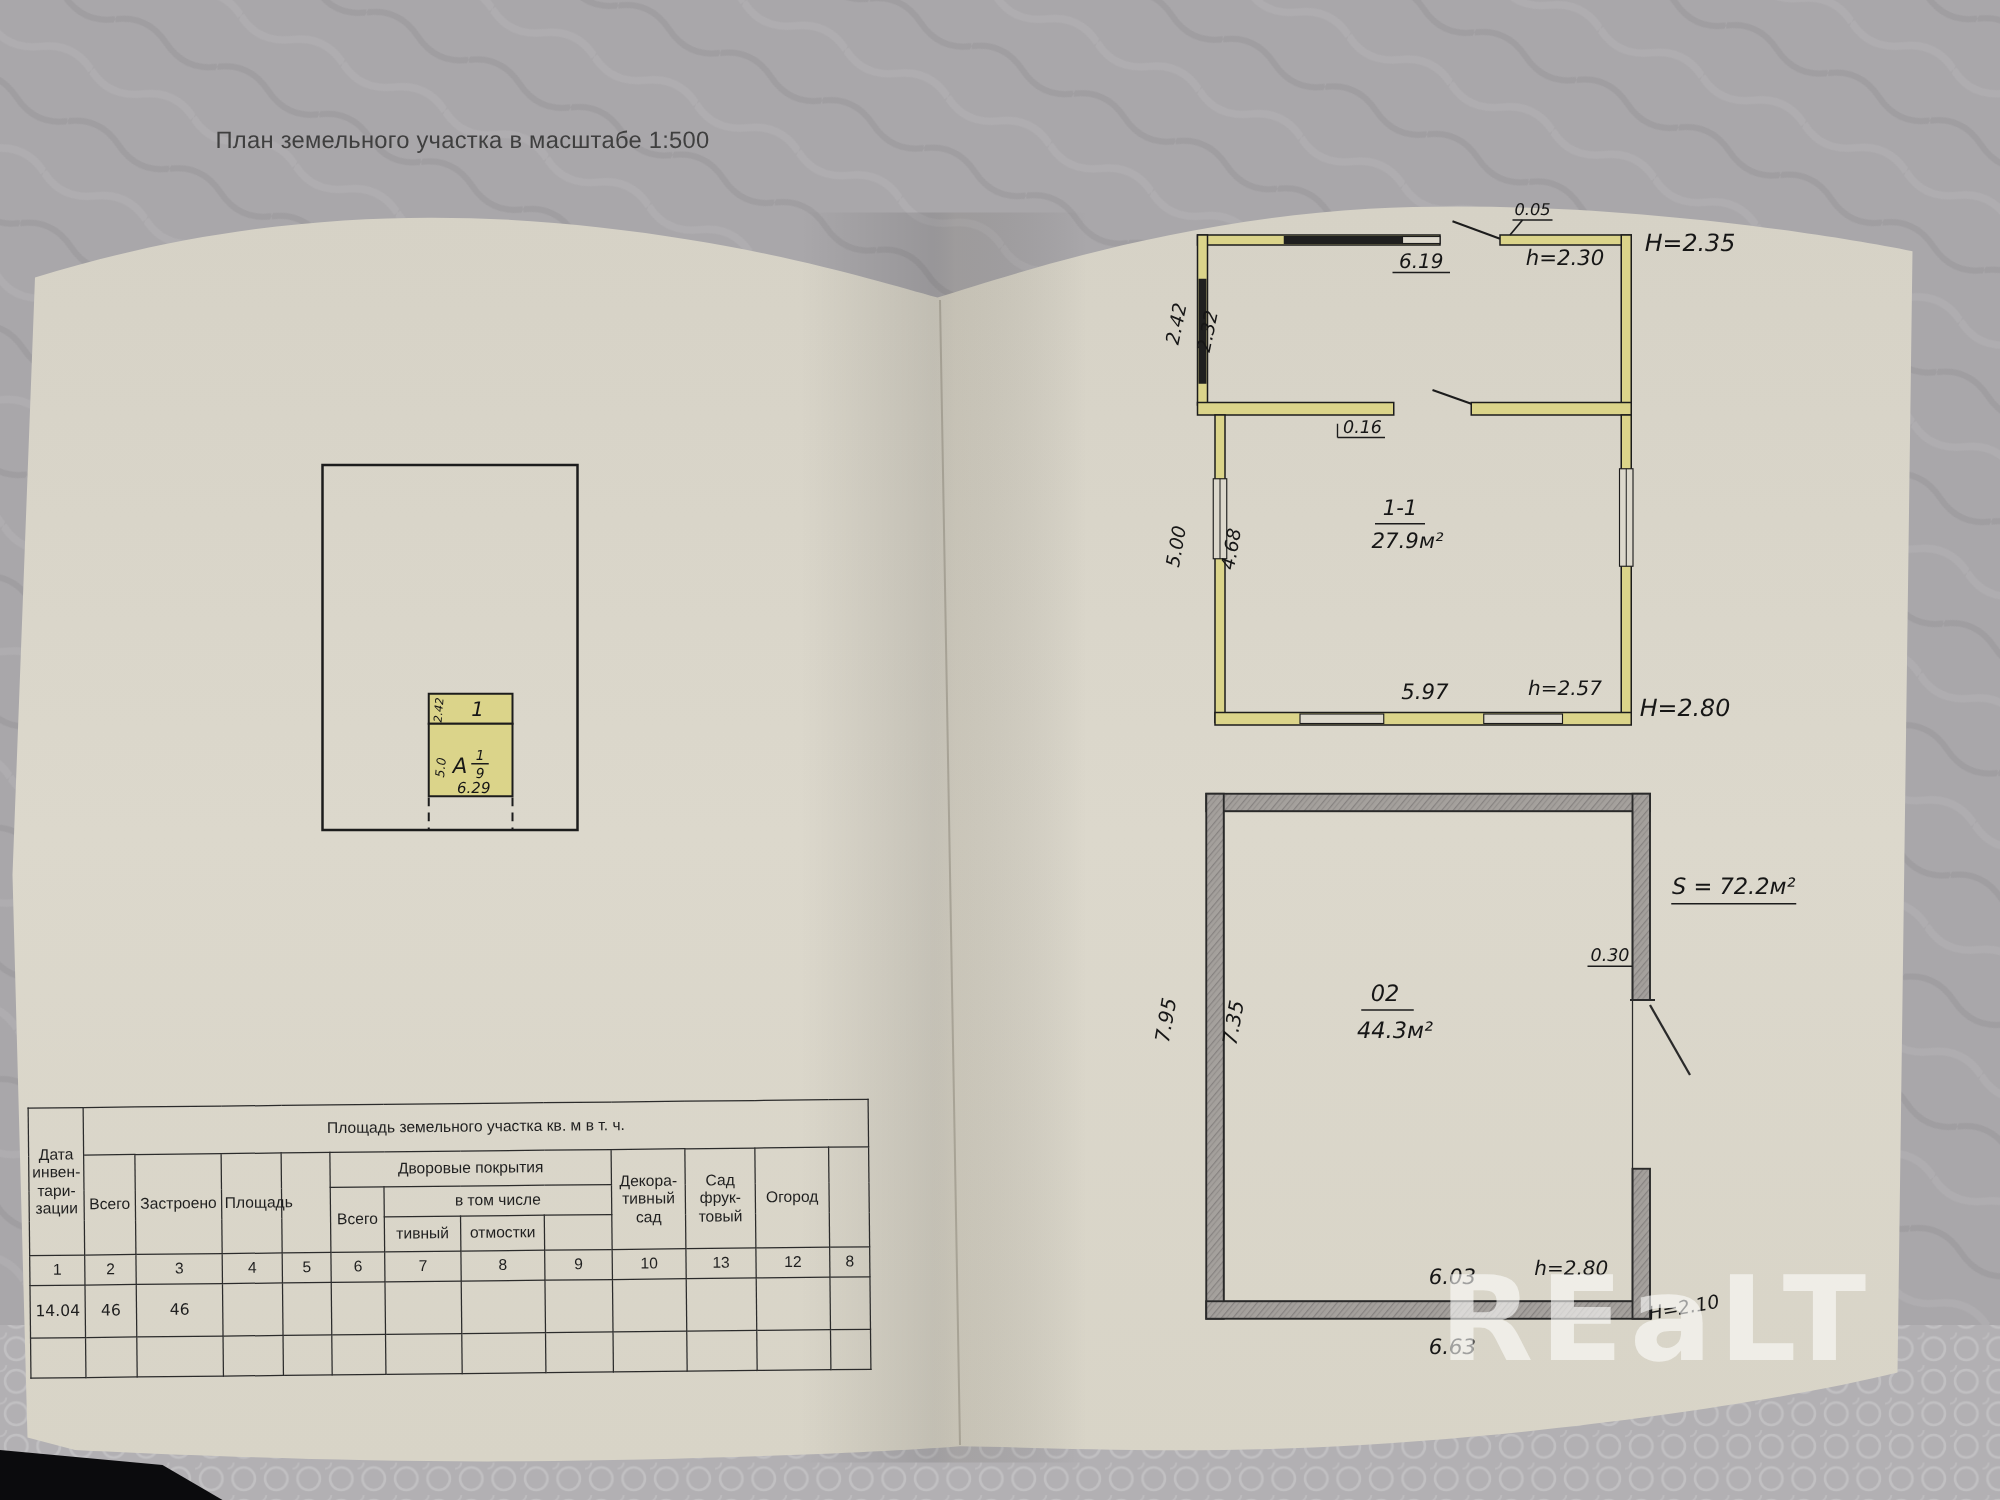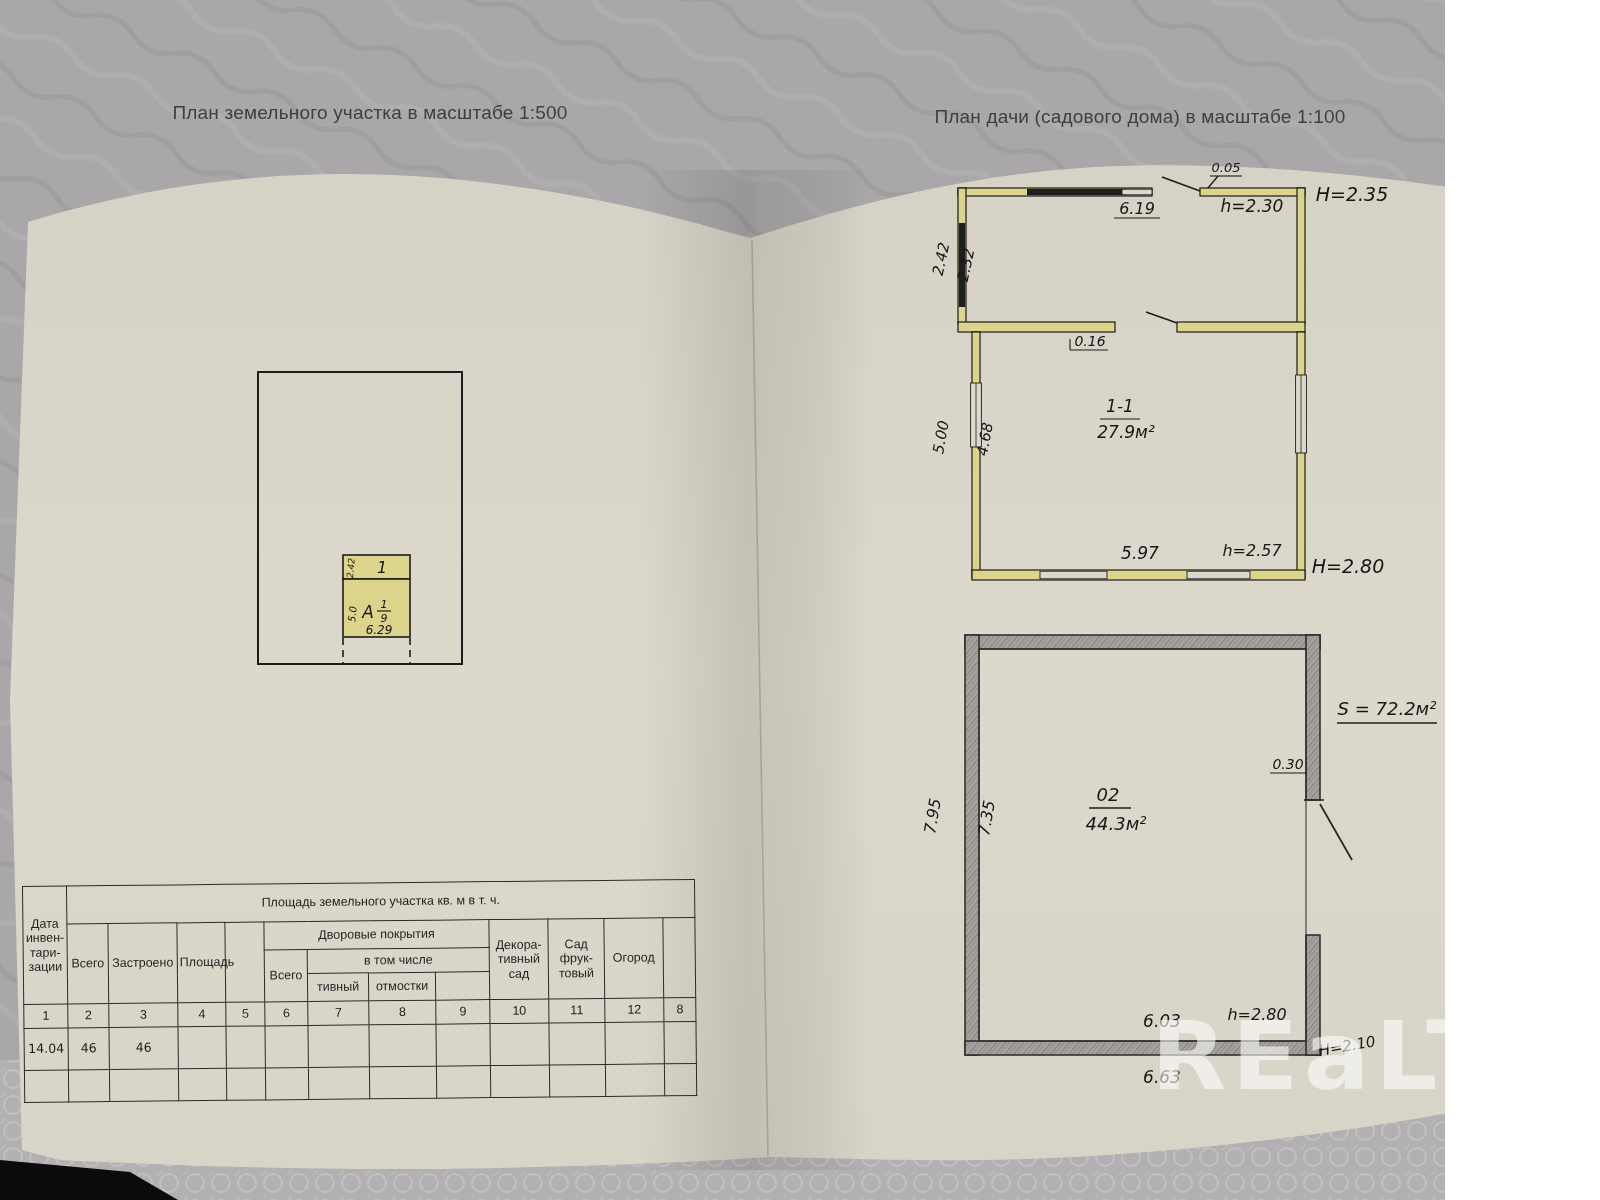--- a/index.html
+++ b/index.html
@@ -1,16 +1,16 @@
 <!DOCTYPE html>
 <html><head>
 <meta charset="utf-8">
 <style>
   html,body{margin:0;padding:0;}
-  #stage{position:relative;width:1445px;height:1200px;overflow:hidden;
+  #stage{position:relative;width:1600px;height:1200px;overflow:hidden;
          background:#a9a7aa;font-family:"Liberation Sans",sans-serif;}
   .abs{position:absolute;}
   .title{font-size:19px;color:#3f3f3f;text-align:center;letter-spacing:.2px;}
   
   .hw{font-family:"DejaVu Sans",sans-serif;font-style:italic;fill:#161616;}
   
   table.inv{border-collapse:collapse;table-layout:fixed;width:673px;
             transform:rotate(-0.6deg);transform-origin:0 0;}
   table.inv td{border:1.6px solid #2b2b2b;text-align:center;vertical-align:middle;
                font-size:12.5px;color:#1f1f1f;padding:1px 2px;line-height:1.15;}
@@ -68,21 +68,20 @@
          C 930,1163 840,1158 768,1157
          C 690,1163 540,1168 420,1169
          C 290,1170 140,1164 60,1160
          L 22,1150 L 10,700 L 28,222 Z"></path>
     <rect x="640" y="170" width="230" height="1000" fill="url(#foldshade)"></rect>
     <path d="M752,240 C758,520 762,880 768,1156" stroke="rgba(110,104,90,0.35)" stroke-width="1.6" fill="none"></path>
     <polygon points="0,1160 130,1172 178,1200 0,1200" fill="#0b0b0d"></polygon>
   </svg>
 
   <div class="abs title" style="left:160px;top:102px;width:420px;">План земельного участка в масштабе 1:500</div>
-  <div class="abs title" style="left:930px;top:106px;width:420px;">План дачи (садового дома) в масштабе 1:100</div>
 
   <svg class="abs" style="left:180px;top:340px" width="440" height="400" viewBox="0 0 440 400">
     <rect x="78" y="32" width="204" height="292" fill="none" stroke="#1c1c1c" stroke-width="2"></rect>
 
     <rect x="163" y="215" width="67" height="24" fill="#dbd48a" stroke="#1c1c1c" stroke-width="1.6"></rect>
     <rect x="163" y="239" width="67" height="58" fill="#dbd48a" stroke="#1c1c1c" stroke-width="1.6"></rect>
     <text class="hw" x="202" y="233" font-size="16" text-anchor="middle">1</text>
     <text class="hw" x="171" y="231" font-size="9" text-anchor="middle" transform="rotate(-85 171 228)">2.42</text>
     <text class="hw" x="188" y="278" font-size="17" text-anchor="middle">А</text>
     <text class="hw" x="204" y="268" font-size="11" text-anchor="middle">1</text>
@@ -227,21 +226,21 @@
         <td>1</td>
         <td>2</td>
         <td>3</td>
         <td>4</td>
         <td>5</td>
         <td>6</td>
         <td>7</td>
         <td>8</td>
         <td>9</td>
         <td>10</td>
-        <td>11</td>
+        <td>13</td>
         <td>12</td>
         <td>8</td>
       </tr>
       <tr style="height:42px">
         <td class="hwcell">14.04</td>
         <td class="hwcell">46</td>
         <td class="hwcell">46</td>
         <td></td>
         <td></td>
         <td></td>

